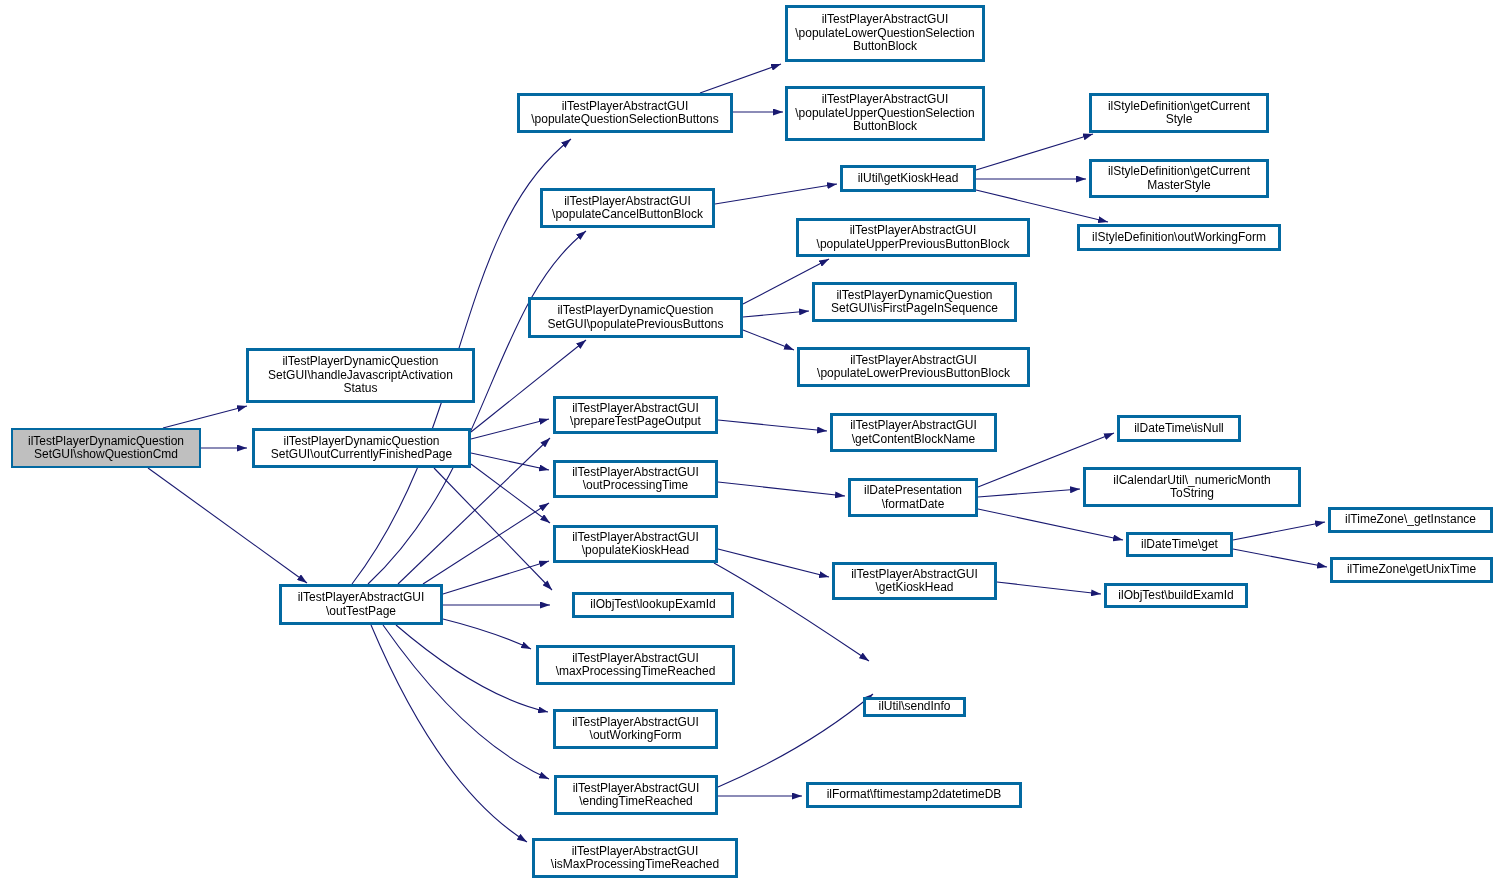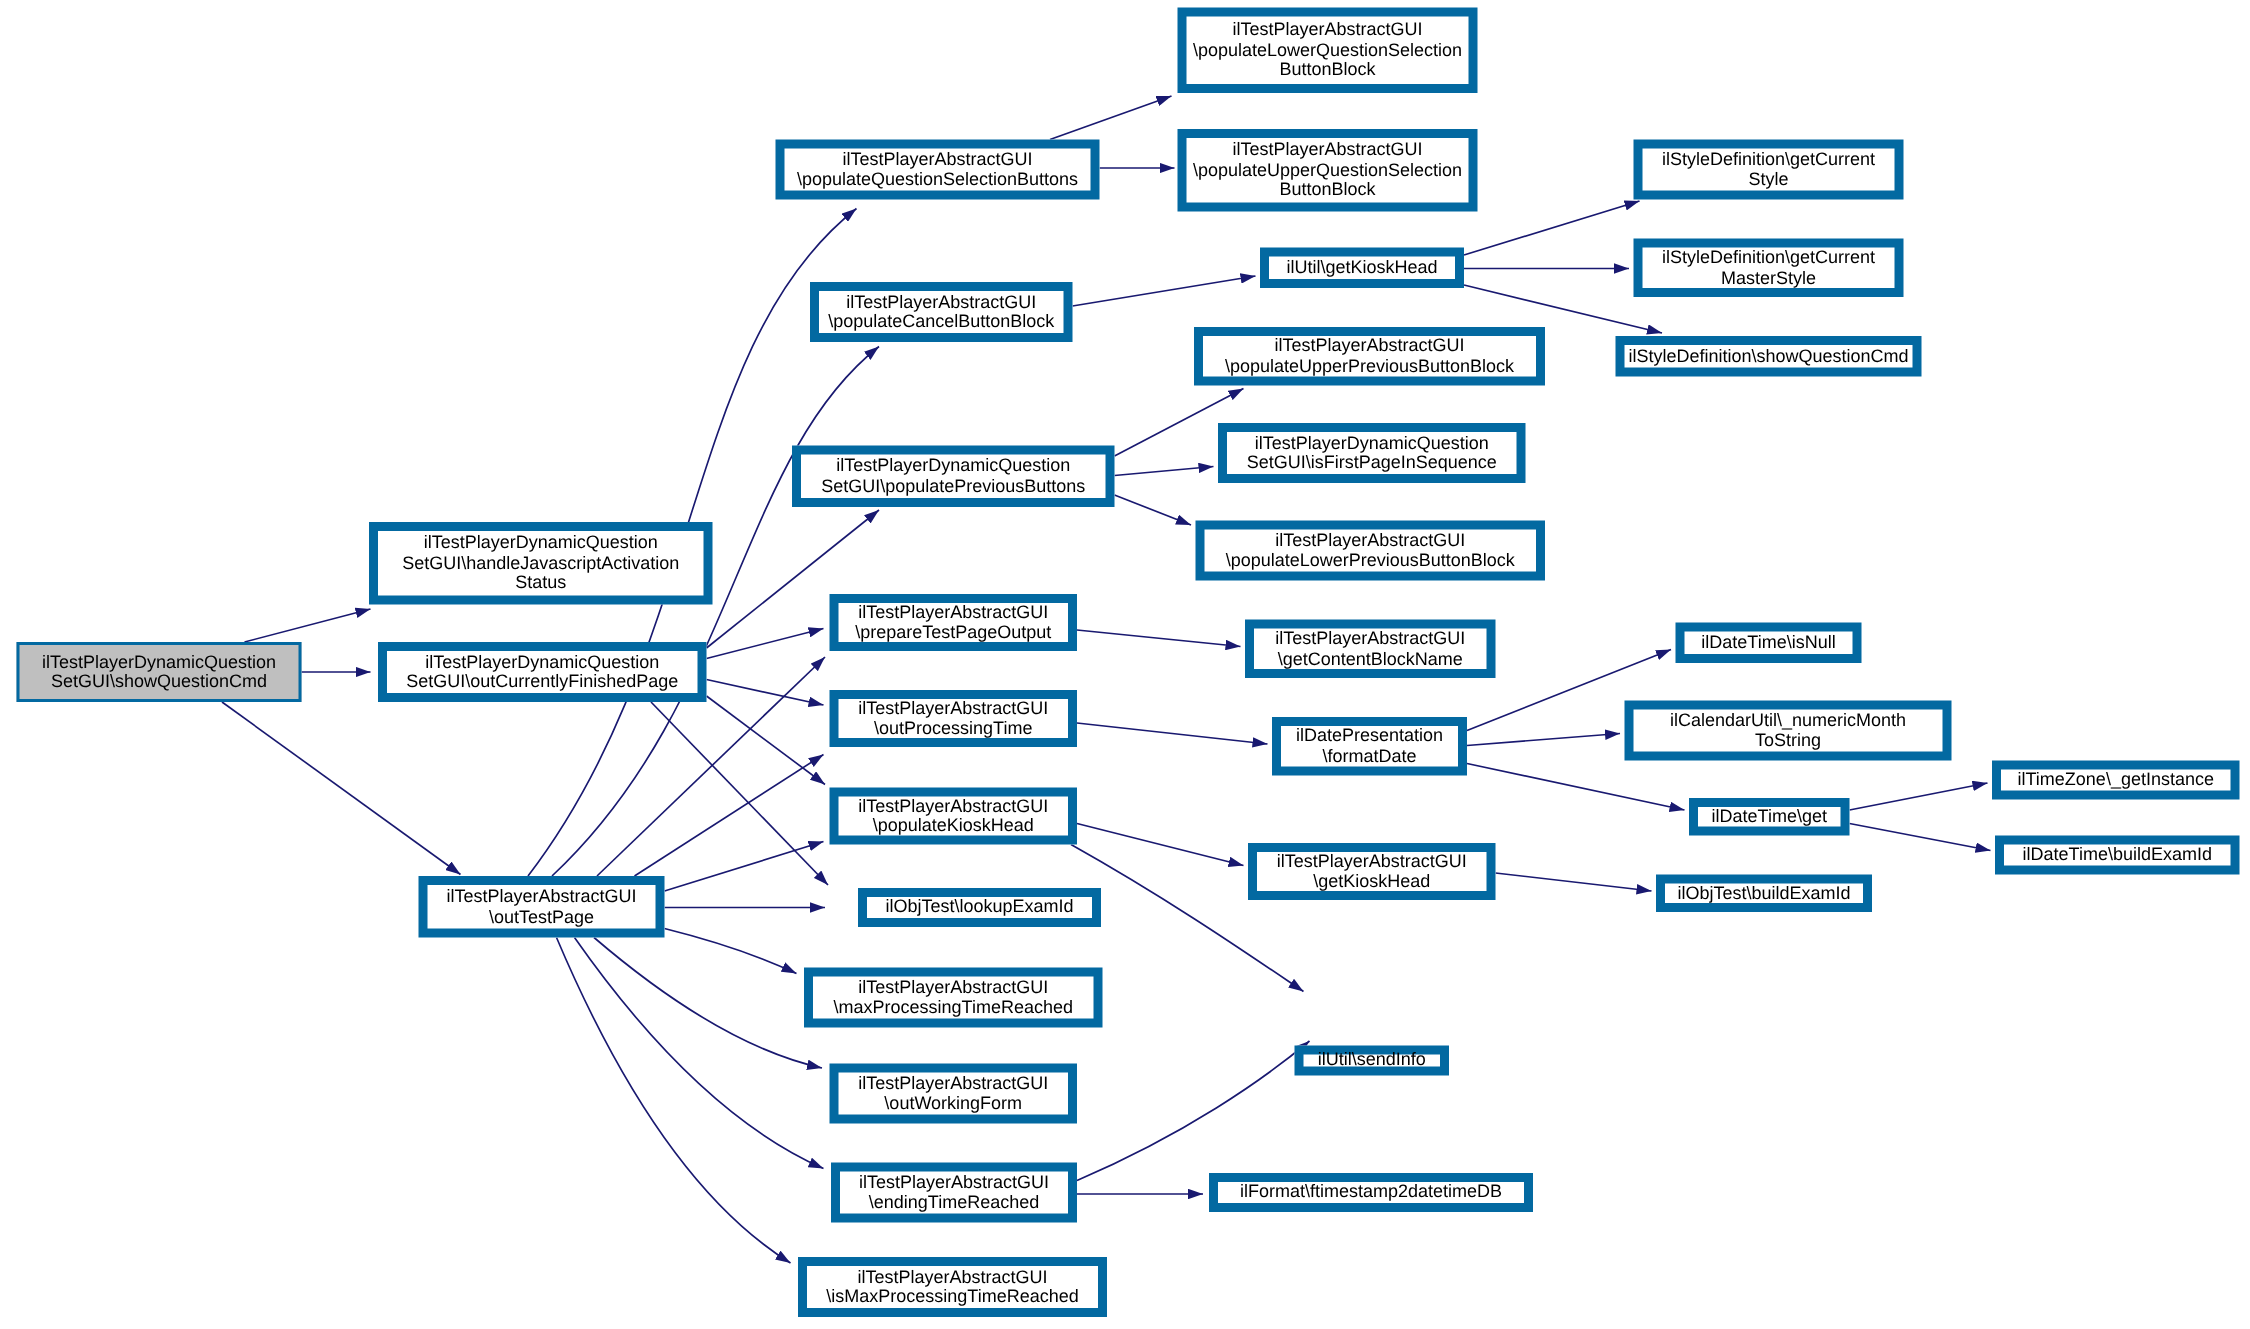--- a/index.html
+++ b/index.html
@@ -5,21 +5,21 @@
   html,body{margin:0;padding:0;background:#ffffff;}
   #canvas{
     position:relative;width:1500px;height:886px;background:#ffffff;
     font-family:"Liberation Sans","DejaVu Sans",sans-serif;
     overflow:hidden;
   }
   #edges{position:absolute;left:0;top:0;}
   .node{
     position:absolute;box-sizing:border-box;
     display:flex;align-items:center;justify-content:center;
-    background:#ffffff;border:6px solid #0369a1;
+    background:#ffffff;border:3px solid #0369a1;
     color:#000;font-size:12px;line-height:13.5px;text-align:center;
     cursor:pointer;
   }
   .node span{white-space:pre-line;}
   .node.hl{background:#bfbfbf;border-width:2px;}
 </style>
 </head>
 <body>
 
 <div id="canvas">
@@ -178,35 +178,35 @@
     </div>
   <div class="node" style="left:1089px;top:93px;width:180px;height:40px">
       <span>ilStyleDefinition\getCurrent
 Style</span>
     </div>
   <div class="node" style="left:1089px;top:159px;width:180px;height:39px">
       <span>ilStyleDefinition\getCurrent
 MasterStyle</span>
     </div>
   <div class="node" style="left:1077px;top:224px;width:204px;height:27px">
-      <span>ilStyleDefinition\showQuestionCmd</span>
+      <span>ilStyleDefinition\outWorkingForm</span>
     </div>
   <div class="node" style="left:1117px;top:415px;width:124px;height:27px">
       <span>ilDateTime\isNull</span>
     </div>
   <div class="node" style="left:1083px;top:467px;width:218px;height:40px">
       <span>ilCalendarUtil\_numericMonth
 ToString</span>
     </div>
   <div class="node" style="left:1126px;top:532px;width:107px;height:25px">
       <span>ilDateTime\get</span>
     </div>
   <div class="node" style="left:1104px;top:583px;width:144px;height:25px">
       <span>ilObjTest\buildExamId</span>
     </div>
   <div class="node" style="left:1328px;top:507px;width:165px;height:26px">
       <span>ilTimeZone\_getInstance</span>
     </div>
   <div class="node" style="left:1330px;top:557px;width:163px;height:26px">
-      <span>ilDateTime\buildExamId</span>
+      <span>ilTimeZone\getUnixTime</span>
     </div>
 
 </div>
 
 </body></html>

